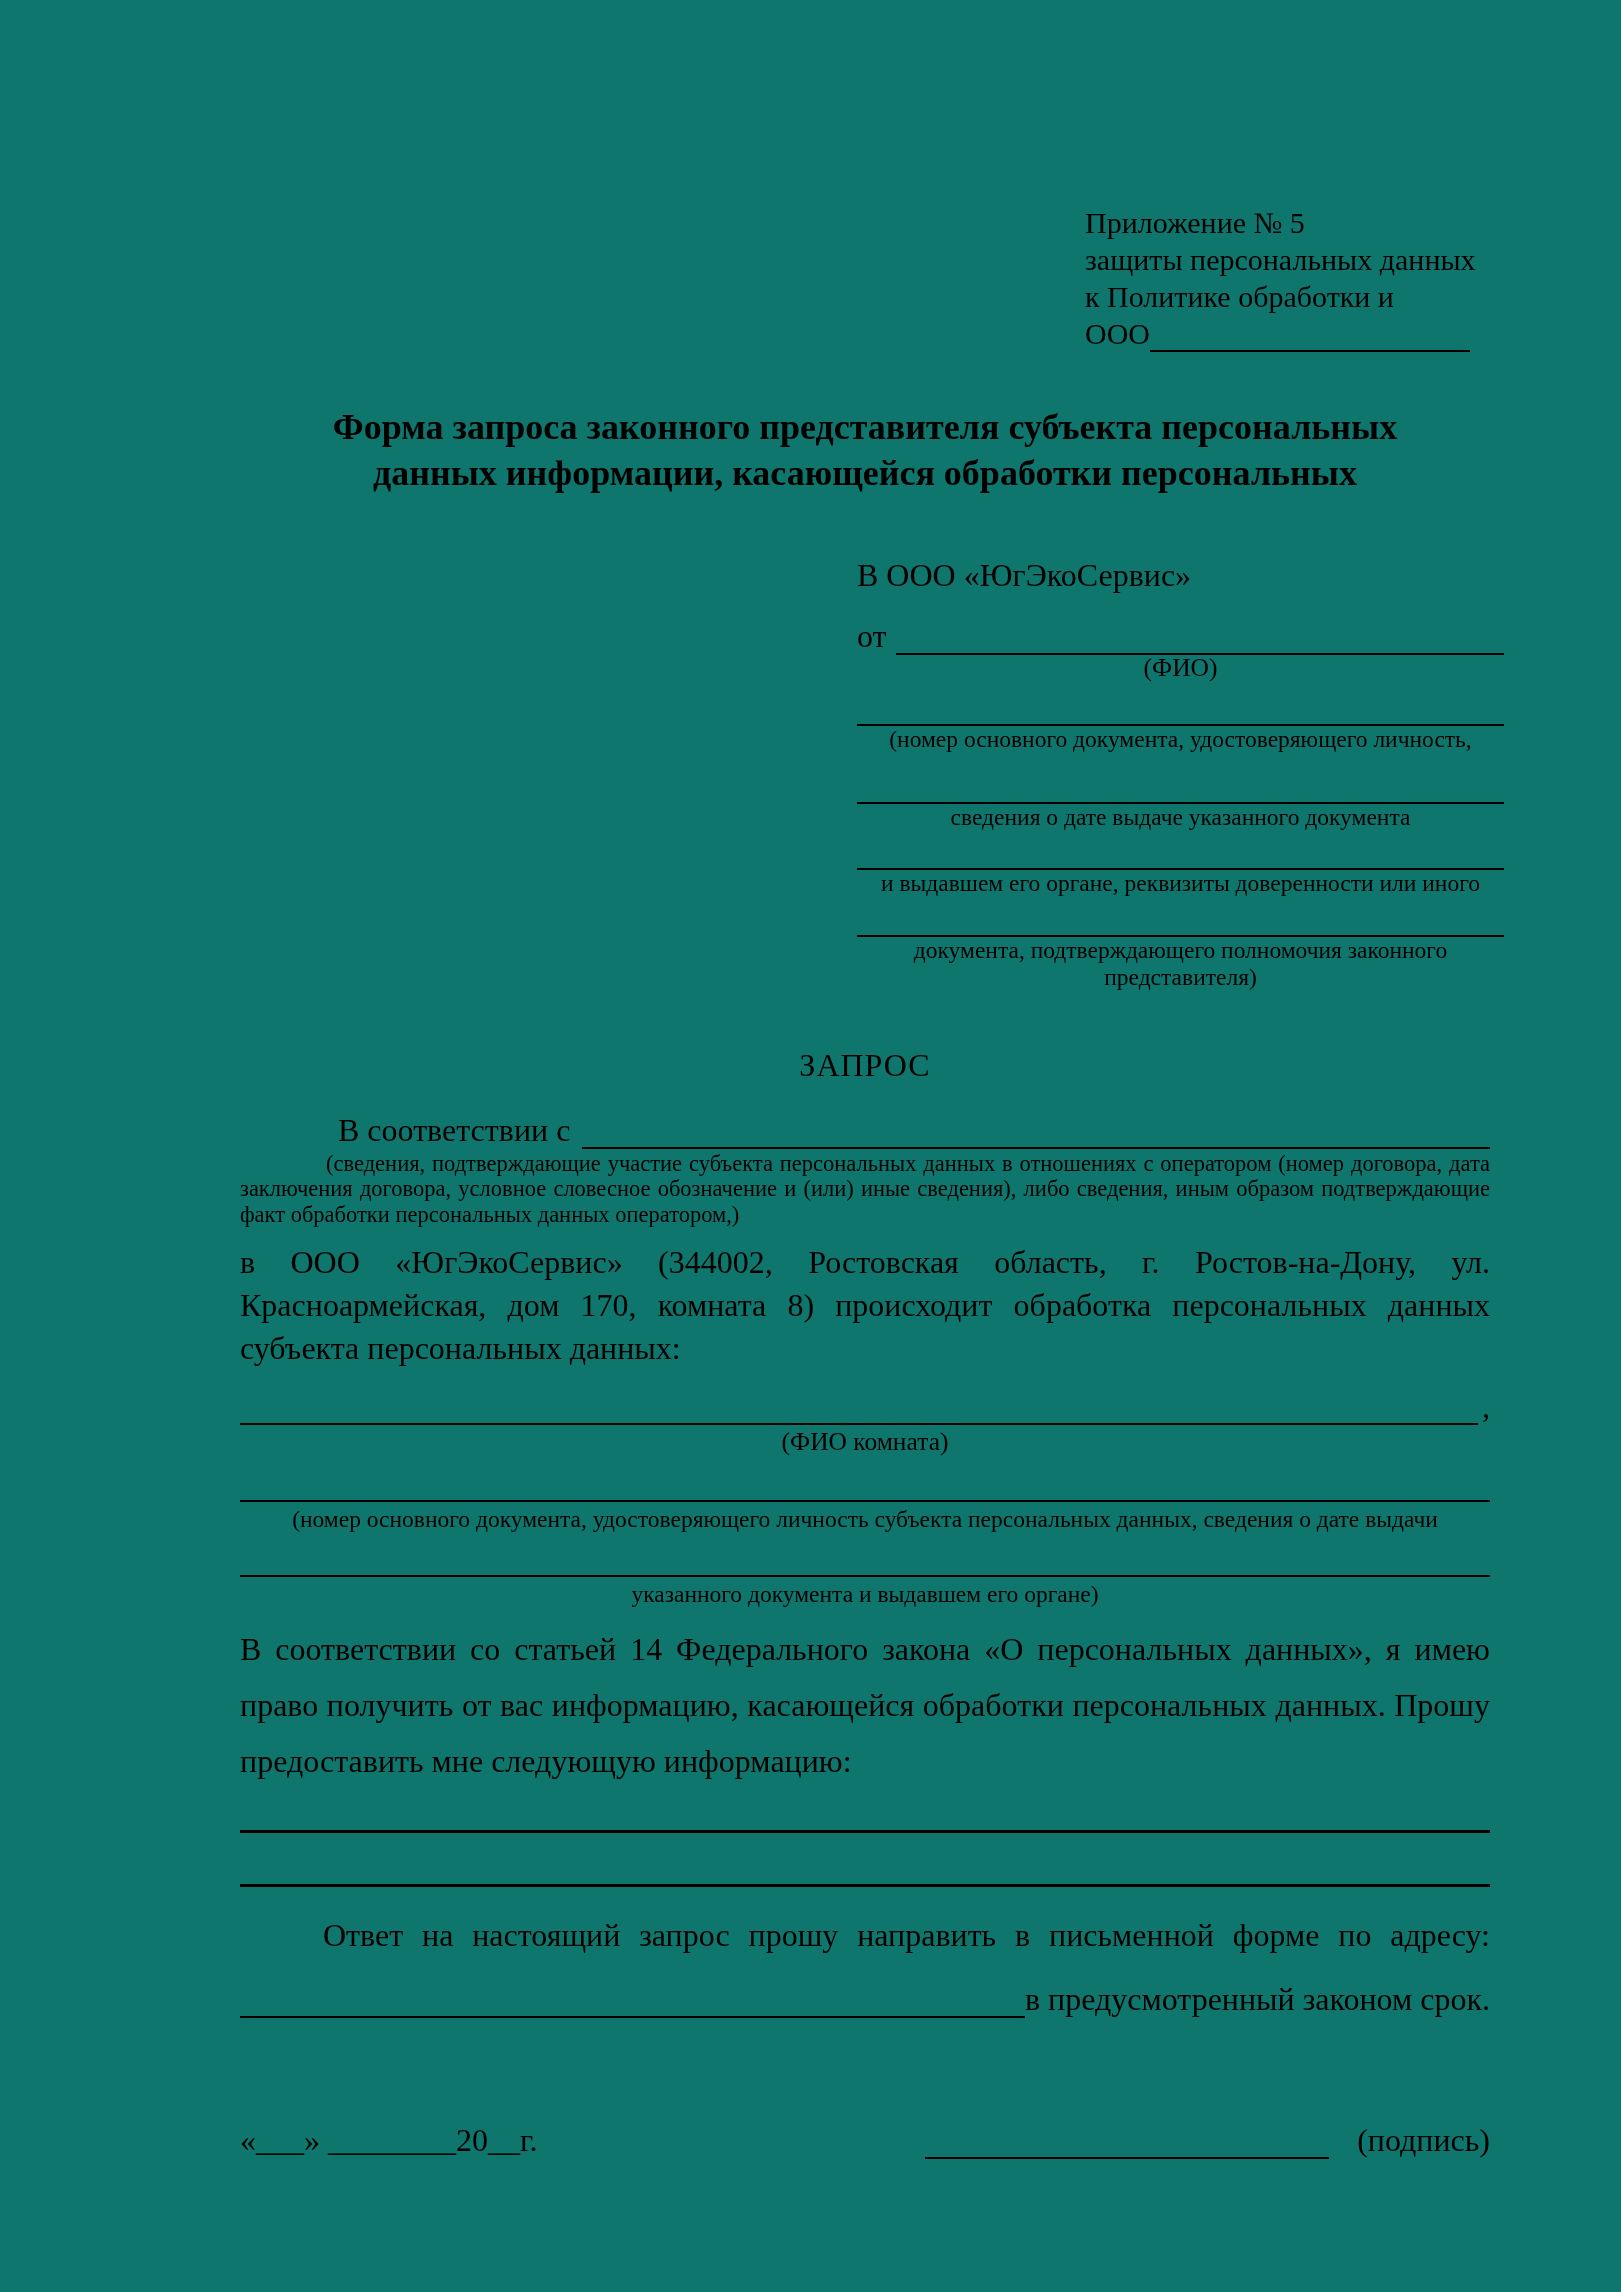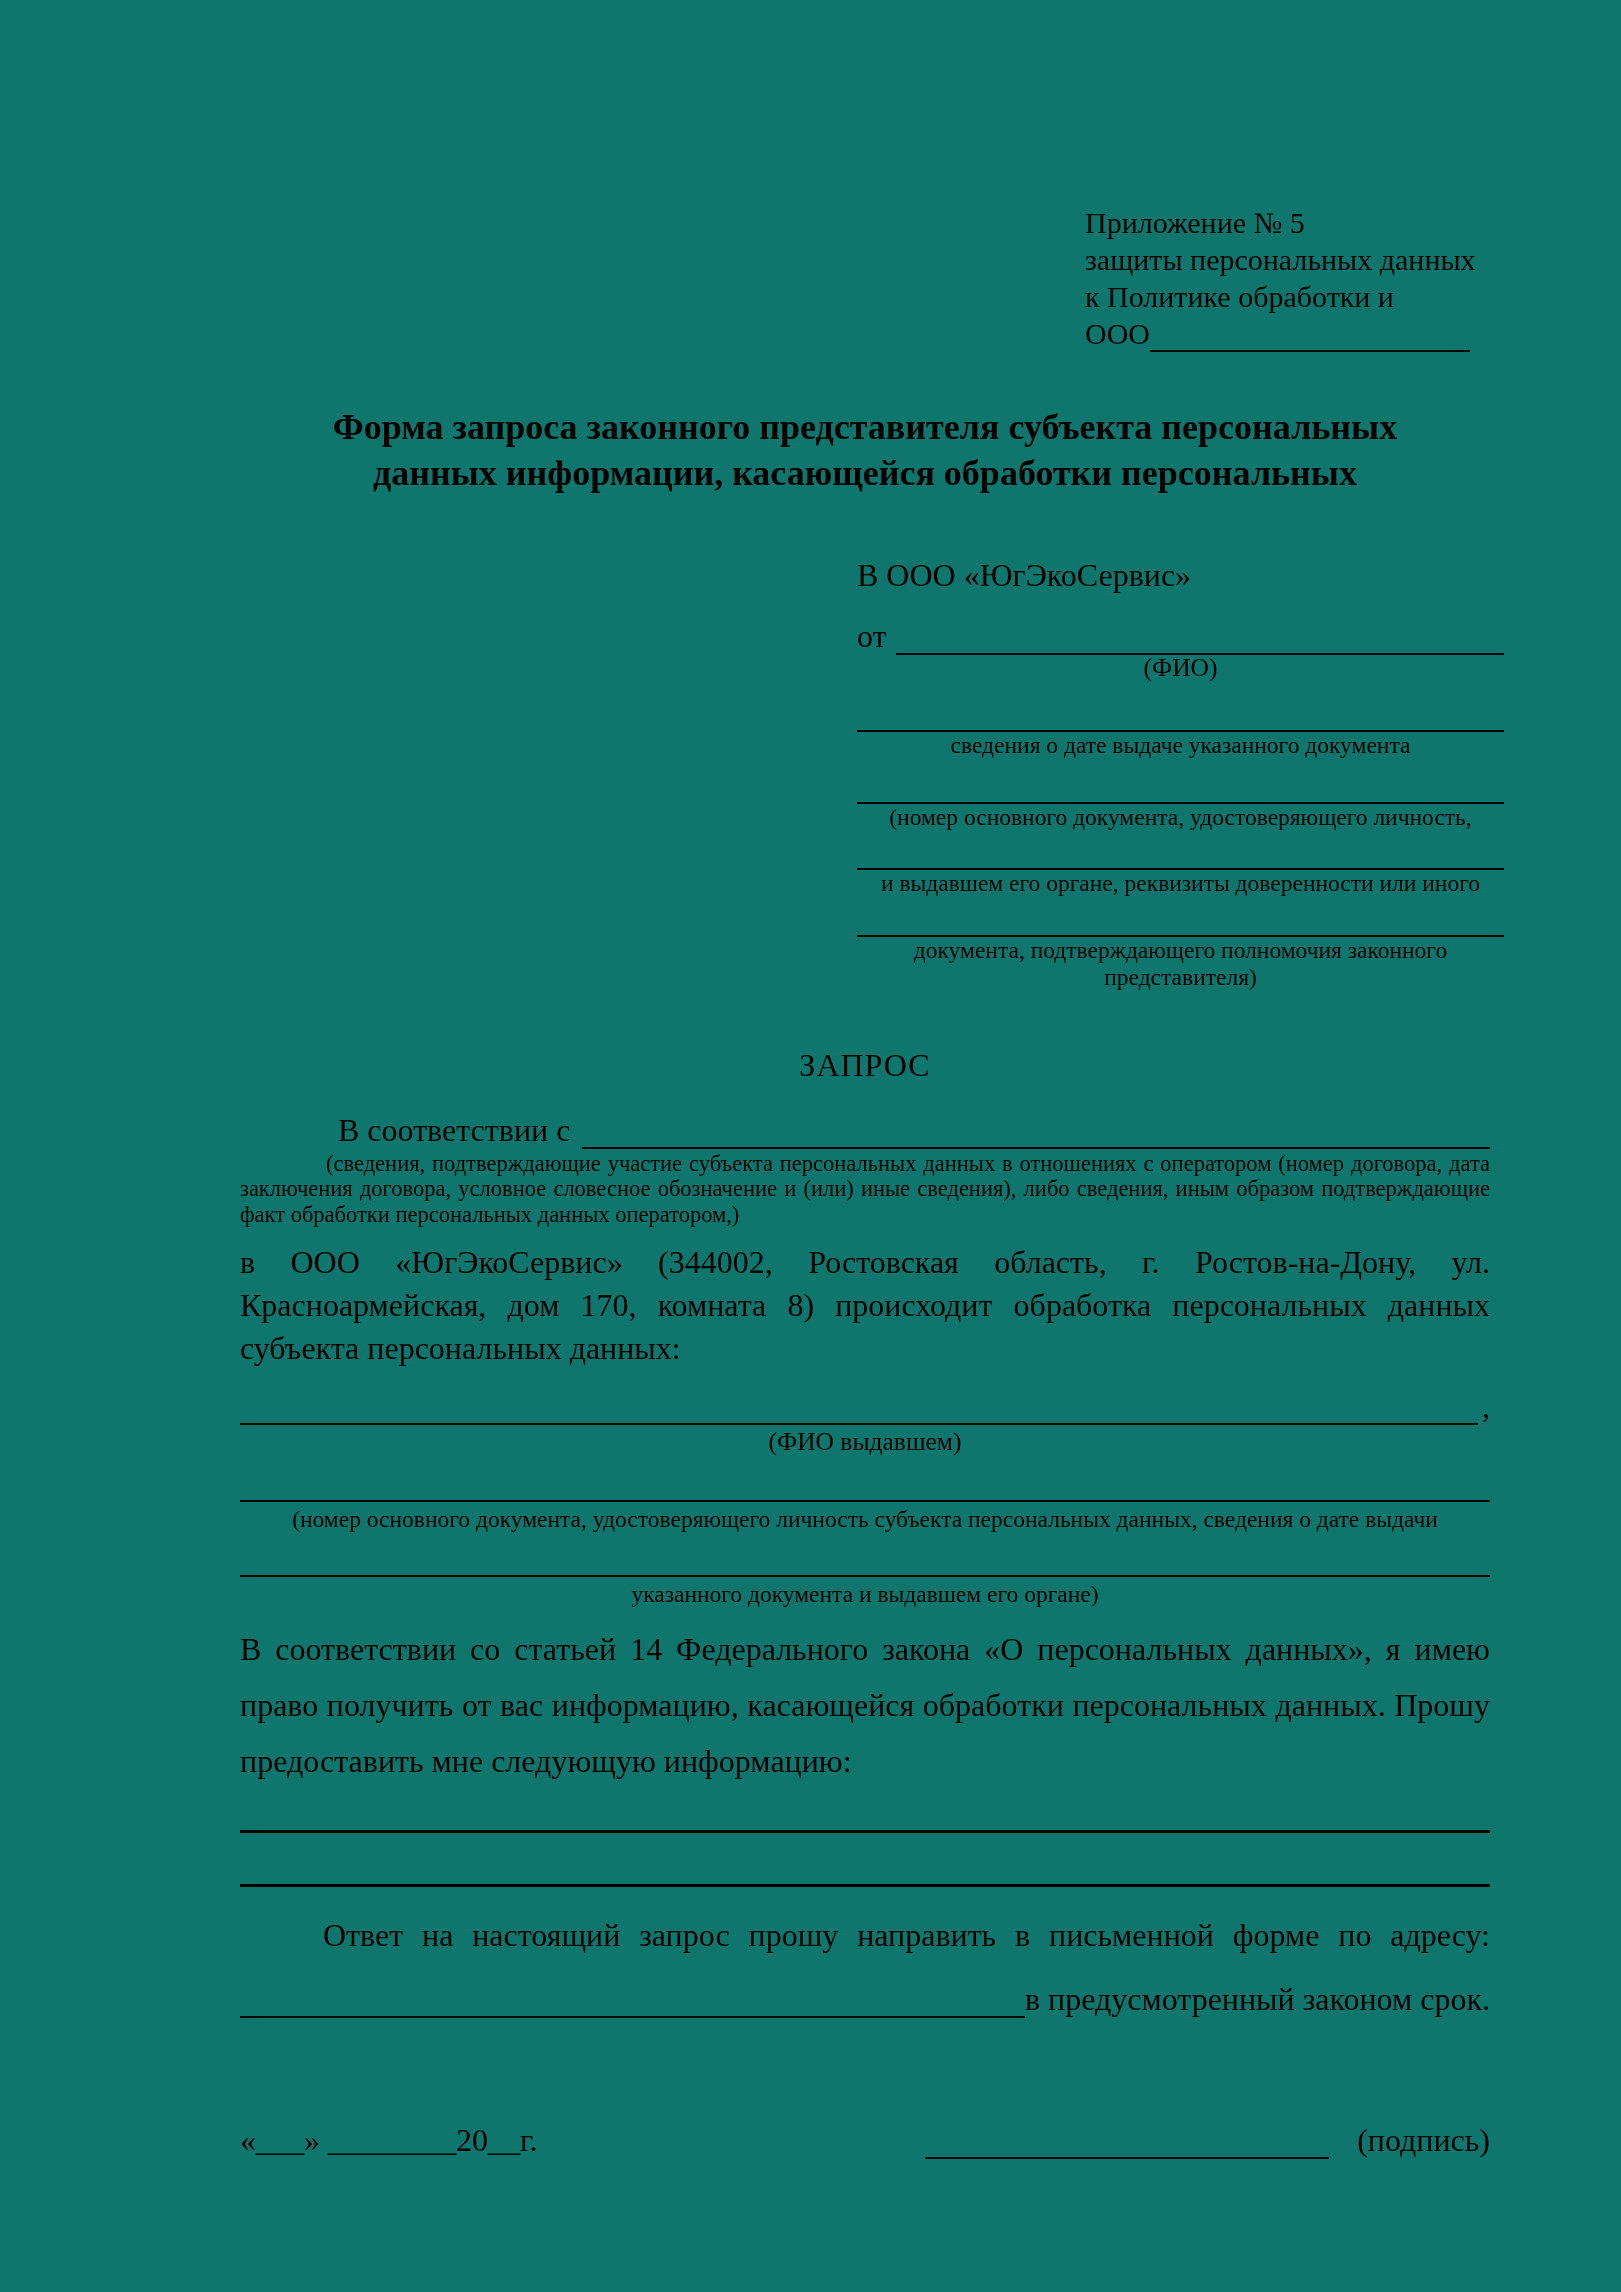--- a/index.html
+++ b/index.html
@@ -124,28 +124,28 @@
 
   <div class="addressee">
     <div class="addr-to">В ООО «ЮгЭкоСервис»</div>
 
     <div class="addr-from">
       <span class="label">от</span>
       <span class="blank grow" style="height:41px;"></span>
     </div>
     <div class="small-caption" style="font-size:25.5px;">(ФИО)</div>
 
+    <div class="cap-group gap18">
+      <div class="blank blank-row"></div>
+      <div class="small-caption">(номер основного документа, удостоверяющего личность,</div>
+    </div>
+
     <div class="cap-group gap24">
       <div class="blank blank-row"></div>
       <div class="small-caption">сведения о дате выдаче указанного документа</div>
-    </div>
-
-    <div class="cap-group gap18">
-      <div class="blank blank-row"></div>
-      <div class="small-caption">(номер основного документа, удостоверяющего личность,</div>
     </div>
 
     <div class="cap-group gap13">
       <div class="blank blank-row"></div>
       <div class="small-caption">и выдавшем его органе, реквизиты доверенности или иного</div>
     </div>
 
     <div class="cap-group gap13">
       <div class="blank blank-row"></div>
       <div class="small-caption">документа, подтверждающего полномочия законного представителя)</div>
@@ -159,21 +159,21 @@
     <span class="blank grow" style="height:41px;"></span>
   </div>
   <div class="fine-print">(сведения, подтверждающие участие субъекта персональных данных в отношениях с оператором (номер договора, дата заключения договора, условное словесное обозначение и (или) иные сведения), либо сведения, иным образом подтверждающие факт обработки персональных данных оператором,)</div>
 
   <div class="operator-par">в ООО «ЮгЭкоСервис» (344002, Ростовская область, г. Ростов-на-Дону, ул. Красноармейская, дом 170, комната 8) происходит обработка персональных данных субъекта персональных данных:</div>
 
   <div class="fio-row" style="margin-top:15.7px;">
     <span class="blank grow" style="height:35px;"></span>
     <span class="suffix">,</span>
   </div>
-  <div class="small-caption subject-cap" style="font-size:25.5px;">(ФИО выдавшем)</div>
+  <div class="small-caption subject-cap" style="font-size:25.5px;">(ФИО комната)</div>
 
   <div class="blank subject-blank" style="margin-top:13.7px;"></div>
   <div class="small-caption subject-cap">(номер основного документа, удостоверяющего личность субъекта персональных данных, сведения о дате выдачи</div>
 
   <div class="blank subject-blank" style="margin-top:11.8px;"></div>
   <div class="small-caption subject-cap">указанного документа и выдавшем его органе)</div>
 
   <div class="law-par">В соответствии со статьей 14 Федерального закона «О персональных данных», я имею право получить от вас информацию, касающейся обработки персональных данных. Прошу предоставить мне следующую информацию:</div>
 
   <div class="lone-blank1"></div>

